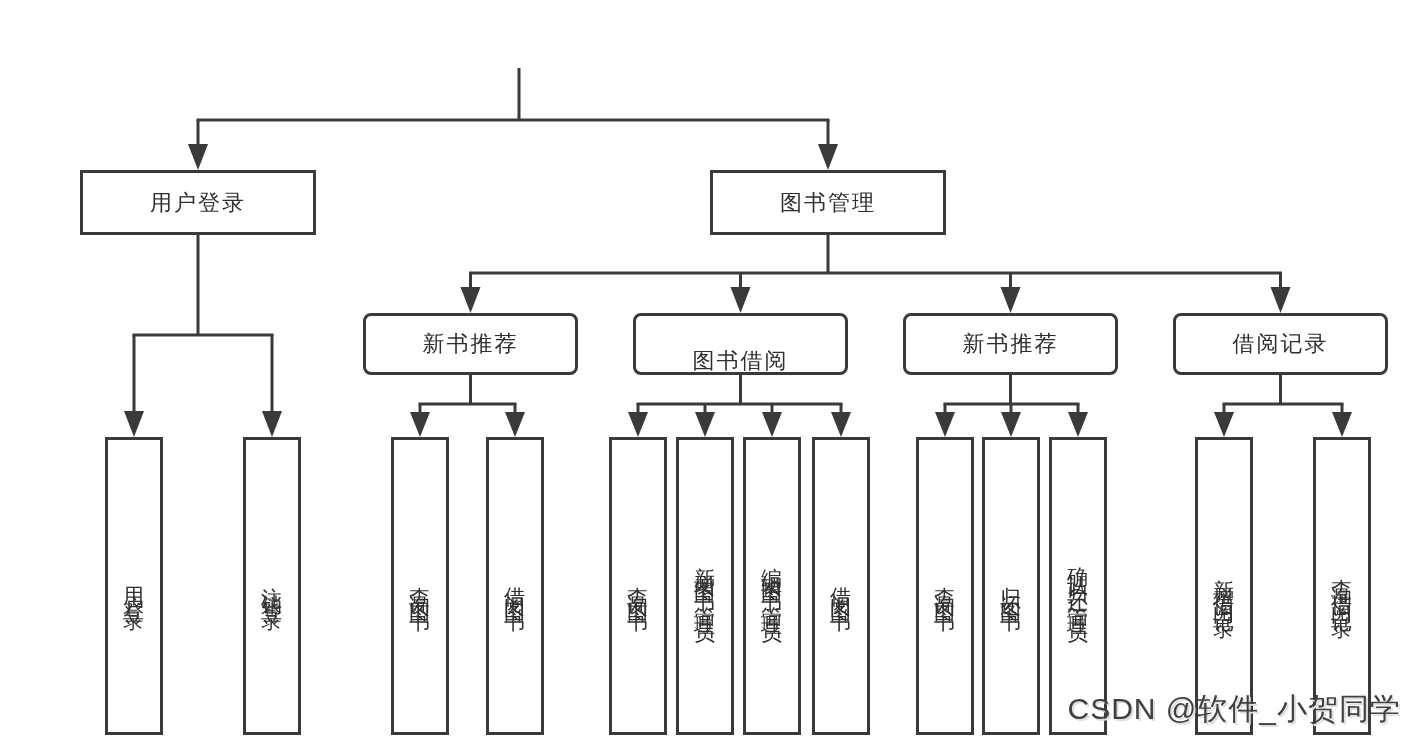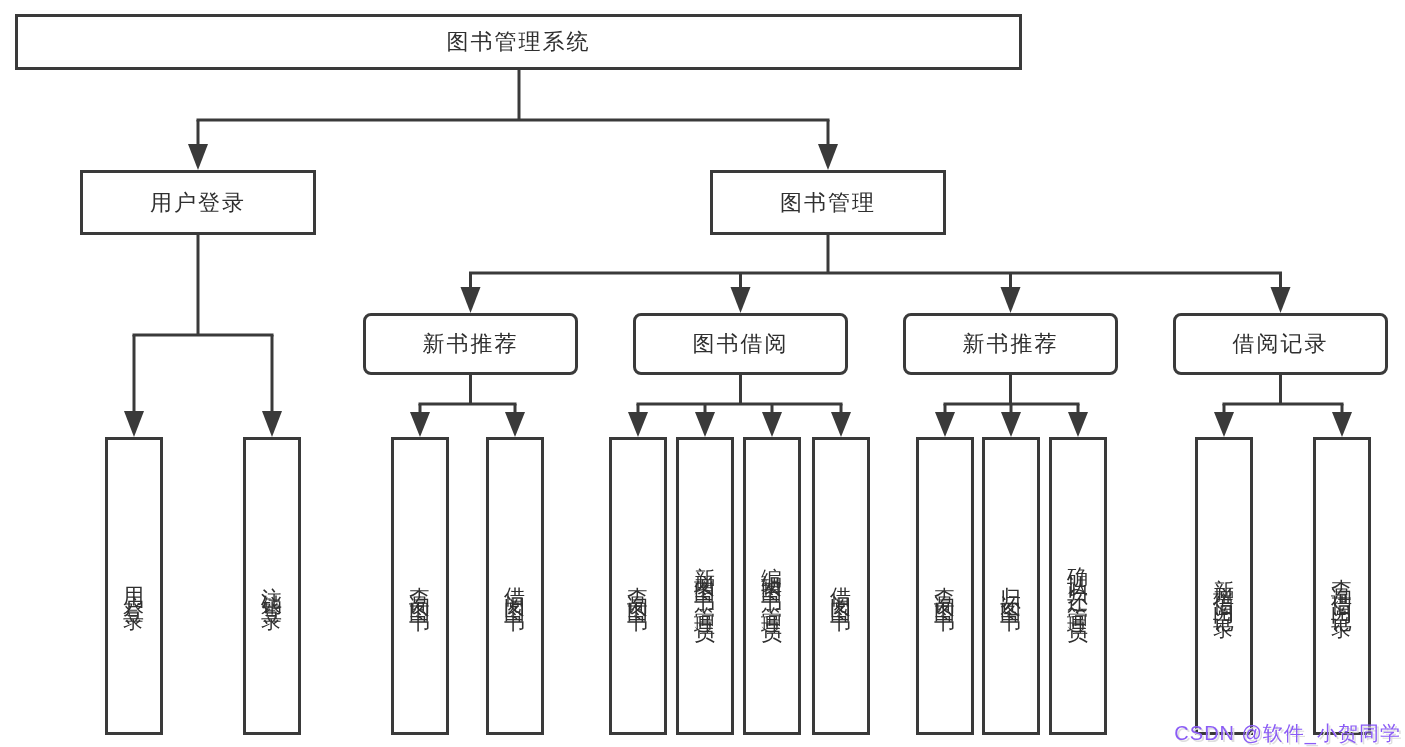--- a/index.html
+++ b/index.html
@@ -49,23 +49,23 @@
     top: 437px; width: 58px; height: 298px;
     writing-mode: vertical-rl;
     font-size: 21px;
     letter-spacing: 8px;
     line-height: 1;
   }
   .leaf span { display: block; }
   #watermark {
     position: absolute;
     right: 4px;
-    bottom: 0;
-    font-size: 20px;
-    color: #8b5cf6;
+    bottom: 17px;
+    font-size: 30px;
+    color: #404040;
     letter-spacing: 1px;
     text-shadow: 2px 2px 0 #dedede;
     z-index: 5;
     white-space: nowrap;
   }
 </style>
 </head>
 <body>
 
 <div id="stage">
@@ -132,35 +132,32 @@
     <g>
       <path d="M1280.5 373 V404"></path>
       <path d="M1222.5 404 H1343.5"></path>
       <path d="M1224 404 V415"></path>
       <path d="M1342 404 V415"></path>
       <polygon points="1214,412 1234,412 1224,437" fill="#3a3a3a" stroke="none"></polygon>
       <polygon points="1332,412 1352,412 1342,437" fill="#3a3a3a" stroke="none"></polygon>
     </g>
   </svg>
 
-  <div class="node root">
-    <span>图书管理系统</span>
-  </div>
 
   <div class="node lvl2" style="left:80px;">
     <span>用户登录</span>
   </div>
   <div class="node lvl2" style="left:710px;">
     <span>图书管理</span>
   </div>
 
   <div class="node lvl3" style="left:363px;">
     <span>新书推荐</span>
   </div>
-  <div class="node lvl3" style="left:633px;">
+  <div class="node lvl3" style="left:633px;align-items:flex-end;">
     <span>图书借阅</span>
   </div>
   <div class="node lvl3" style="left:903px;">
     <span>新书推荐</span>
   </div>
   <div class="node lvl3" style="left:1173px;">
     <span>借阅记录</span>
   </div>
 
   <div class="node leaf" style="left:105px;">

